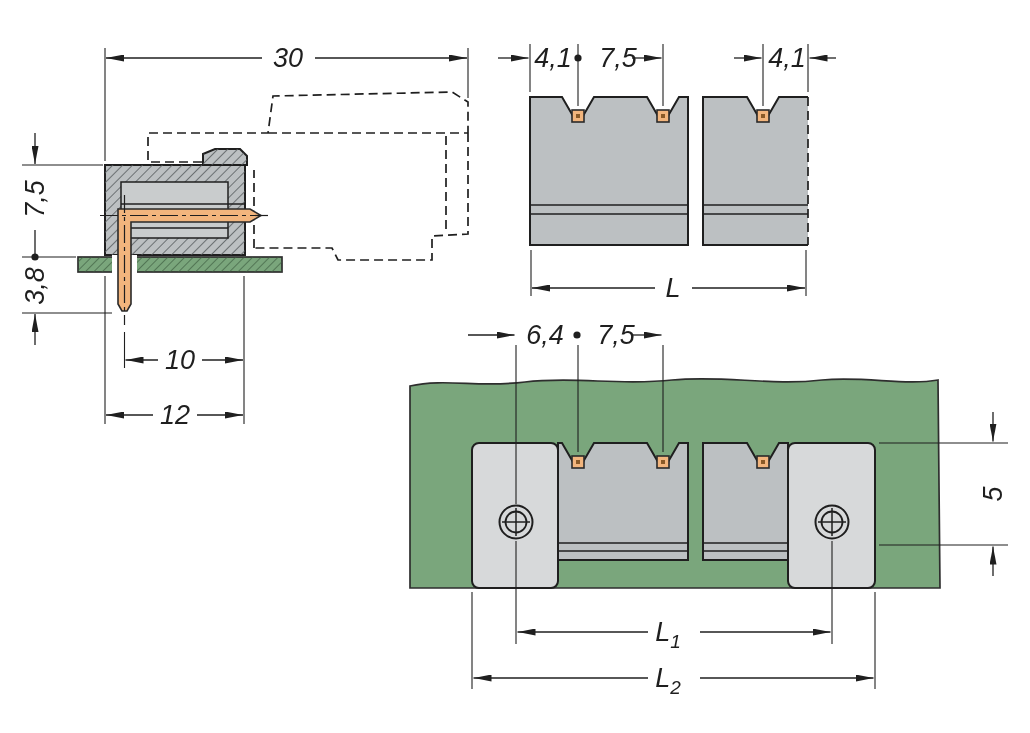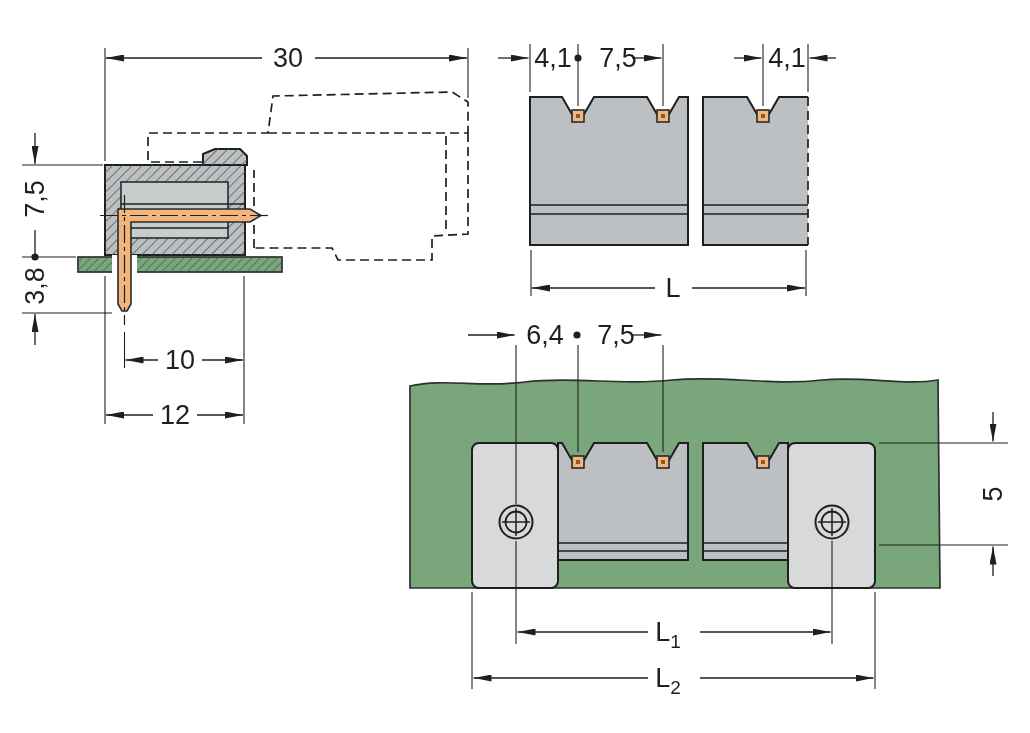--- a/index.html
+++ b/index.html
@@ -1,20 +1,20 @@
 <!DOCTYPE html>
 <html style="--line: #1f1f1f; --body: #bcc0c2; --body_light: #d7d9da; --cavity: #c9cccd; --pcb_green: #7aa67c; --pin_orange: #f2b57d;"><head>
 <meta charset="utf-8">
 <style>
   :root{
     --line:#1f1f1f; --body:#bcc0c2; --body_light:#d7d9da; --cavity:#c9cccd;
     --pcb_green:#7aa67c; --pin_orange:#f2b57d;
   }
   html,body{margin:0;padding:0;background:#ffffff;}
-  .stage{width:858px;height:733px;background:#fff;}
+  .stage{width:858px;height:733px;background:#fff;font-style:italic;}
   svg{display:block;}
   .t{font-family:"Liberation Sans","DejaVu Sans",sans-serif;font-size:27px;fill:var(--line);text-anchor:middle;}
   .t .sub{font-size:19px;}
   .body{fill:var(--body);stroke:var(--line);stroke-width:2;}
   .bodyl{fill:var(--body_light);stroke:var(--line);stroke-width:2;}
   .cavity{fill:var(--cavity);stroke:var(--line);stroke-width:1.5;}
   .pcb{fill:var(--pcb_green);stroke:#2e2e2e;stroke-width:1.7;}
   .pin{fill:var(--pin_orange);stroke:#2a2a2a;stroke-width:1.6;}
   .pinc{fill:#8a5a28;stroke:none;}
   .thin{stroke:var(--line);stroke-width:1.5;fill:none;}

